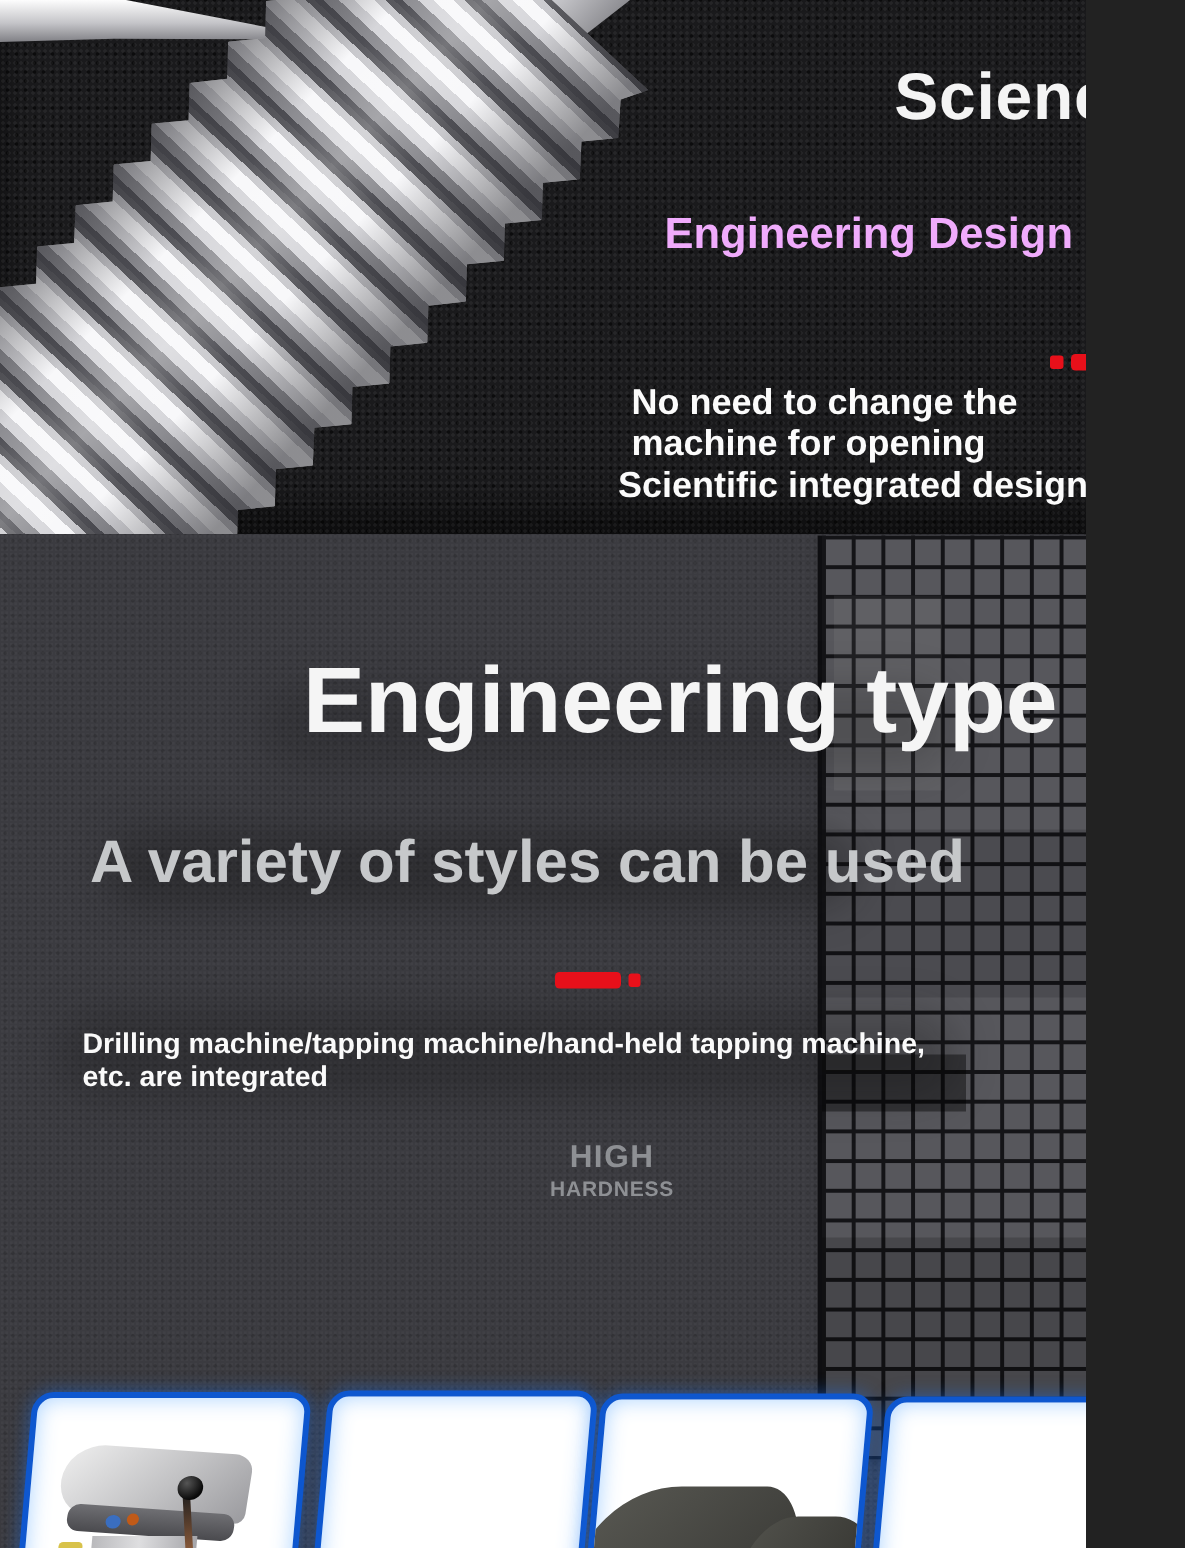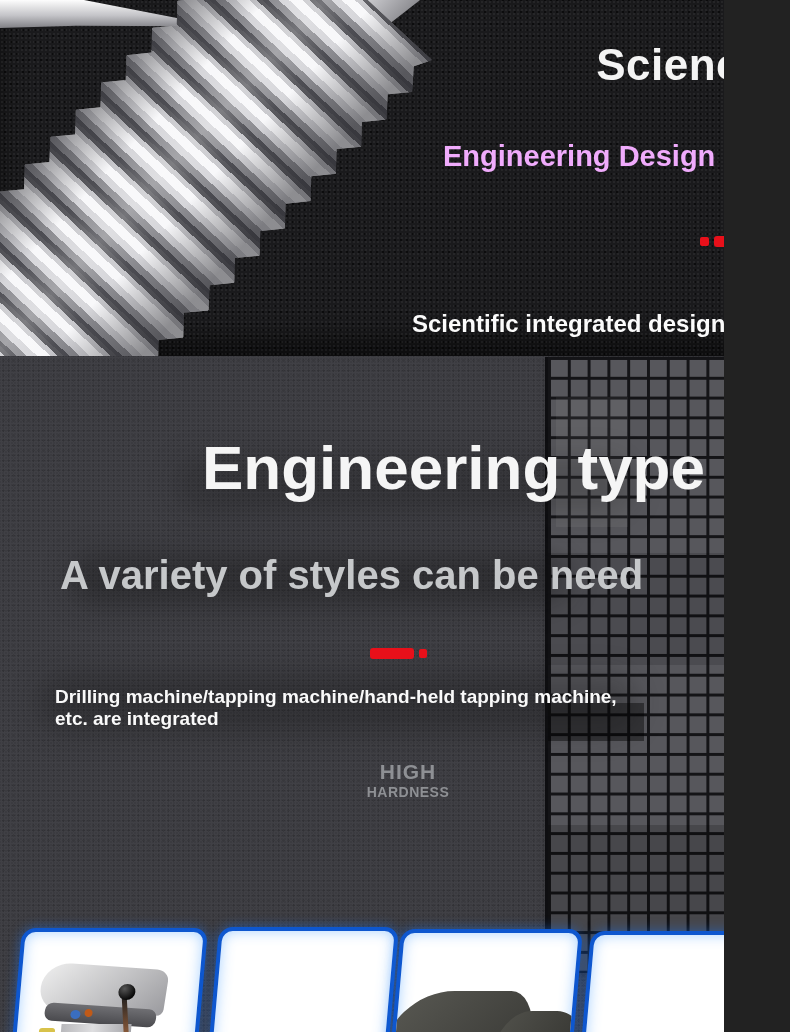--- a/index.html
+++ b/index.html
@@ -170,37 +170,41 @@
     <div class="tap-cone"></div>
     <div class="tap-body"></div>
     <div class="corner-blade"></div>
 
     <div class="hero-title">Science</div>
     <div class="hero-subtitle">Engineering Design</div>
 
     <div class="dash dash-1-dot"></div>
     <div class="dash dash-1-bar"></div>
 
+    <div class="hero-line12">
+      <span class="label">No need to change the</span>
+      <span class="label">machine for opening</span>
+    </div>
     <div class="hero-line3">Scientific integrated design</div>
   </section>
 
   <section class="main noise-soft">
     <div class="grid-strip">
       <div class="grid-patch gp-light"></div>
       <div class="grid-patch gp-mid"></div>
       <div class="grid-patch gp-darkrow"></div>
       <div class="grid-patch gp-bottom"></div>
     </div>
 
     <div class="smudge smudge-title"></div>
     <div class="smudge smudge-variety"></div>
     <div class="smudge smudge-desc"></div>
 
     <div class="main-title">Engineering type</div>
-    <div class="main-subtitle">A variety of styles can be need</div>
+    <div class="main-subtitle">A variety of styles can be used</div>
 
     <div class="dash dash-2-bar"></div>
     <div class="dash dash-2-dot"></div>
 
     <div class="main-desc">
       <span class="label">Drilling machine/tapping machine/hand-held tapping machine,</span>
       <span class="label">etc. are integrated</span>
     </div>
 
     <div class="hardness">

